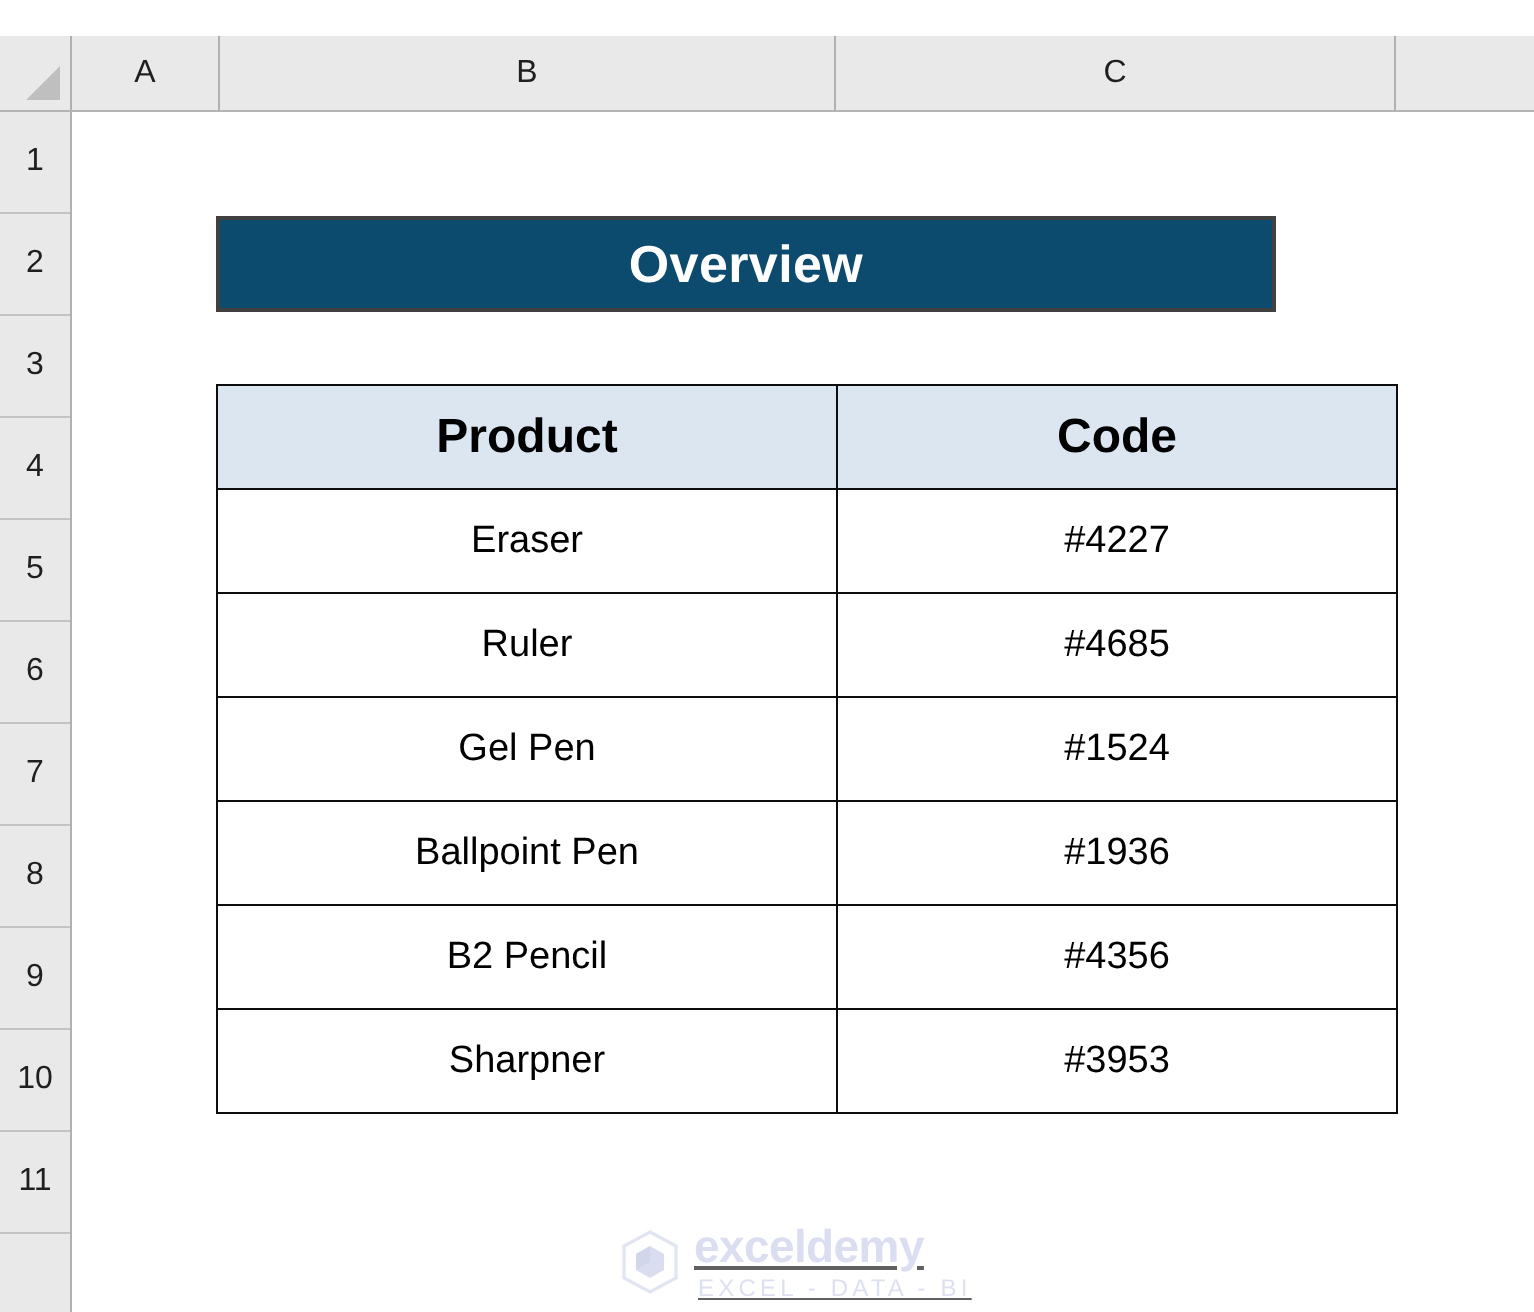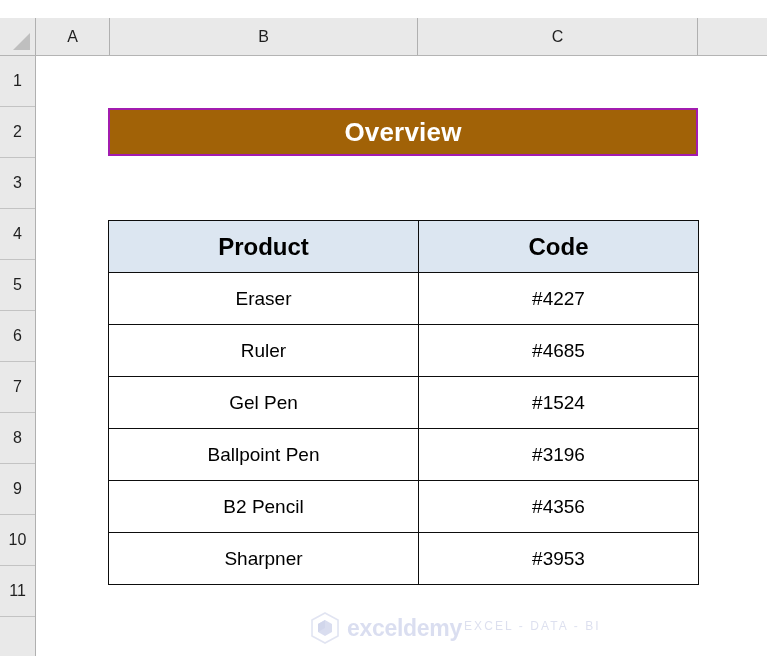--- a/index.html
+++ b/index.html
@@ -100,39 +100,39 @@
     position: absolute;
     left: 37px; top: 56px;
     width: 730px; height: 600px;
     background: #ffffff;
   }
 
   
   .title-banner {
     position: absolute;
     left: 108px; top: 108px;
-    width: 590px; height: 48px;
-    background: #a16207;
-    border: 2px solid #a21caf;
+    width: 530px; height: 48px;
+    background: #0c4a6e;
+    border: 2px solid #404040;
     box-sizing: border-box;
     display: flex;
     align-items: center;
     justify-content: center;
   }
   .title-banner span {
     color: #ffffff;
     font-size: 26px;
     font-weight: bold;
     letter-spacing: 0.2px;
   }
 
   
   .data-table {
     position: absolute;
-    left: 108px; top: 220px;
+    left: 108px; top: 192px;
     width: 590px;
     border-collapse: collapse;
     table-layout: fixed;
     background: #ffffff;
   }
   .data-table th,
   .data-table td {
     border: 1px solid #0d0d0d;
     height: 51px;
     text-align: center;
@@ -156,22 +156,23 @@
     left: 310px; top: 612px;
     display: flex;
     align-items: center;
     gap: 7px;
     opacity: 0.62;
     user-select: none;
   }
   .wm-logo { width: 30px; height: 32px; flex: none; }
   .wm-text-wrap {
     display: flex;
-    flex-direction: row;
+    flex-direction: column;
     line-height: 1;
+    text-decoration: underline;
   }
   .wm-name {
     font-size: 23px;
     font-weight: bold;
     color: #c5cbe8;
     letter-spacing: -0.3px;
   }
   .wm-tag {
     font-size: 12px;
     color: #c9cee6;
@@ -269,21 +270,21 @@
       <tr>
         <td>Ruler</td>
         <td>#4685</td>
       </tr>
       <tr>
         <td>Gel Pen</td>
         <td>#1524</td>
       </tr>
       <tr>
         <td>Ballpoint Pen</td>
-        <td>#3196</td>
+        <td>#1936</td>
       </tr>
       <tr>
         <td>B2 Pencil</td>
         <td>#4356</td>
       </tr>
       <tr>
         <td>Sharpner</td>
         <td>#3953</td>
       </tr>
     </tbody>

